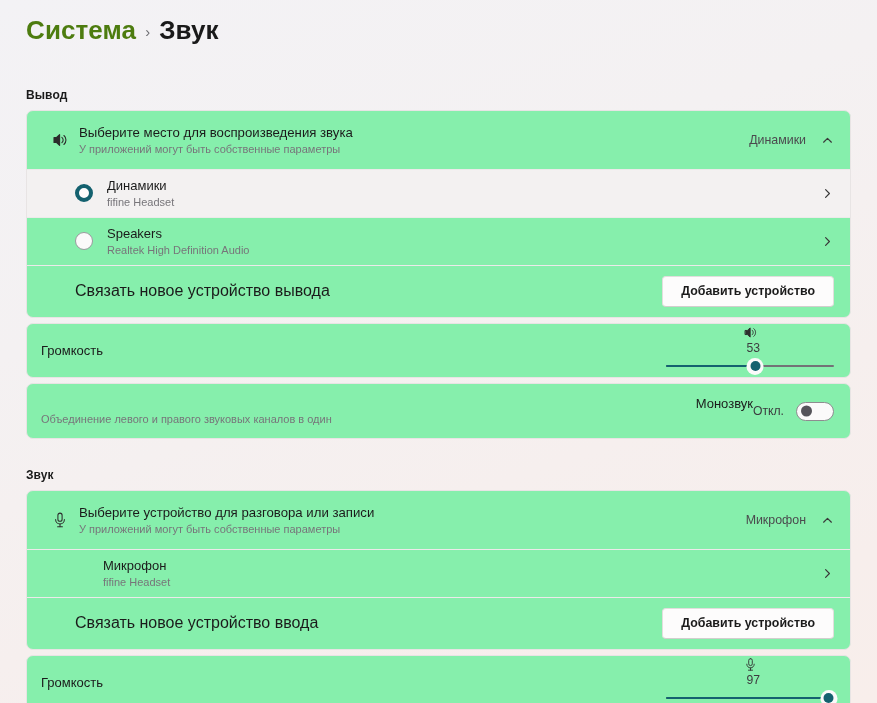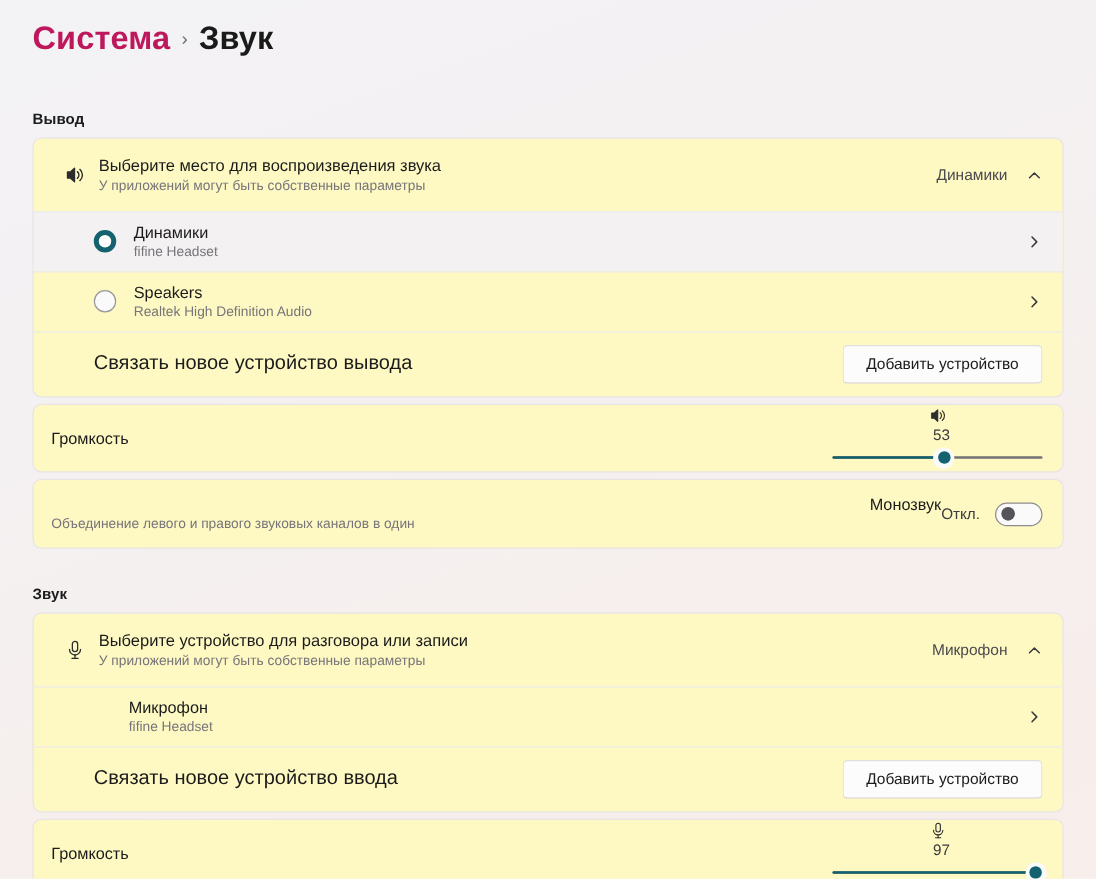--- a/index.html
+++ b/index.html
@@ -27,21 +27,21 @@
   .breadcrumb {
     display: flex;
     align-items: center;
     gap: 9px;
     padding: 8px 0 0 26px;
     height: 52px;
   }
   .crumb-parent {
     font-size: 26px;
     font-weight: 600;
-    color: #be185d;
+    color: #4d7c0f;
     letter-spacing: .1px;
   }
   .crumb-sep {
     font-size: 15px;
     color: #6d6d72;
     font-weight: 400;
     padding-top: 3px;
   }
   .crumb-current {
     font-size: 26px;
@@ -58,21 +58,21 @@
   .section-label {
     font-size: 12px;
     font-weight: 700;
     color: #1b1b1b;
     margin: 36px 0 8px 0;
     letter-spacing: .1px;
   }
   .section-label.tight { margin-top: 29px; }
 
   .card {
-    background: #fef9c3;
+    background: #86efac;
     border: 1px solid #e8e4e4;
     border-radius: 7px;
     overflow: hidden;
   }
   .card + .card { margin-top: 5px; }
 
   .row {
     display: flex;
     align-items: center;
     min-height: 50px;
@@ -184,20 +184,21 @@
     font-family: inherit;
     font-size: 12.4px;
     color: #1b1b1b;
     background: #fdfcfc;
     border: 1px solid #e2dedd;
     border-bottom-color: #d2cecd;
     border-radius: 4px;
     padding: 7px 18px 8px;
     cursor: pointer;
     white-space: nowrap;
+    font-weight: bold;
   }
 
   
   .vol-row { min-height: 50px; padding-left: 14px; }
   .vol-label {
     flex: 1 1 auto;
     font-size: 13px;
     color: #1b1b1b;
   }
   .vol-ctl {

